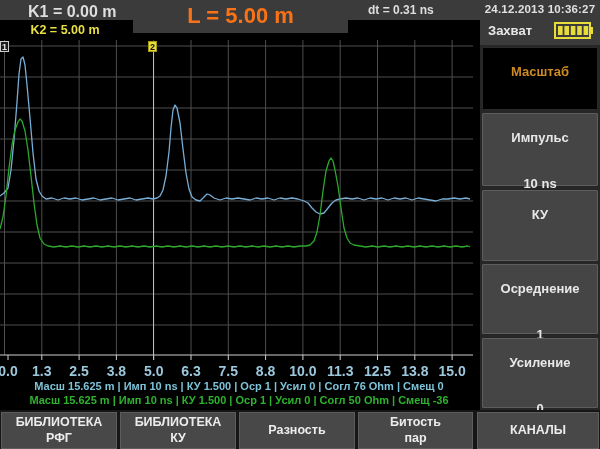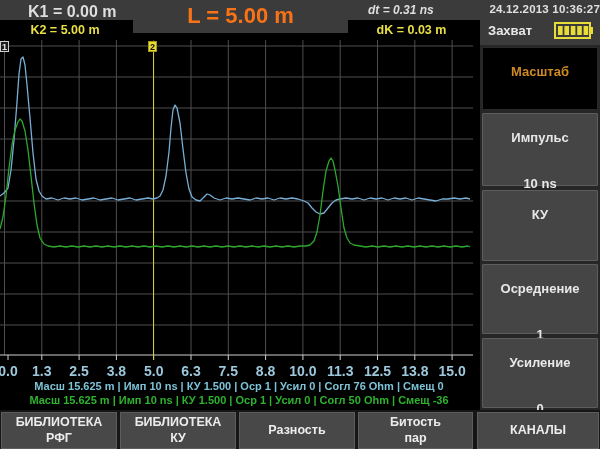--- a/index.html
+++ b/index.html
@@ -5,31 +5,31 @@
   * { margin:0; padding:0; box-sizing:border-box; }
   html,body { background:#111; }
   .screen {
     position:relative; width:600px; height:449px; overflow:hidden;
     background:#000; font-family:"Liberation Sans", sans-serif;
     -webkit-font-smoothing:antialiased;
   }
   
   .topbar-row1 { position:absolute; left:0; top:0; width:480px; height:20px; background:#3b3b3b; }
   .k1 { position:absolute; left:28px; top:3px; font-size:16px; font-weight:bold; color:#dedede; }
-  .dt { position:absolute; left:368px; top:3px; font-size:12px; font-weight:bold; color:#dedede;font-style:italic; }
+  .dt { position:absolute; left:368px; top:3px; font-size:12px; font-weight:bold; color:#dedede; }
   .topbar-row2 { position:absolute; left:0; top:20px; width:480px; height:20px; background:#000; }
   .k2 { position:absolute; left:0; top:20px; width:130px; height:20px; background:#000;
         color:#e8df45; font-size:12.5px; font-weight:bold; text-align:center; line-height:20px; }
   .dk { position:absolute; left:345px; top:20px; width:133px; height:20px; background:#000;
         color:#e8df45; font-size:12.5px; font-weight:bold; text-align:center; line-height:20px; }
   .lbox { position:absolute; left:133px; top:0; width:215px; height:33px; background:#3b3b3b;
         color:#f97316; font-size:22px; font-weight:bold; text-align:center; line-height:32px; }
   
   .clockpanel { position:absolute; left:480px; top:0; width:120px; height:45px; background:#3b3b3b; }
-  .datetime { position:absolute; left:0; top:3px; width:120px; text-align:right;
+  .datetime { position:absolute; left:0; top:3px; width:120px; text-align:center;
         color:#e0e0e0; font-size:11.5px; font-weight:bold; letter-spacing:.2px; }
   .capture { position:absolute; left:8px; top:23px; color:#e8e8e8; font-size:13px; font-weight:bold; }
   .battery { position:absolute; right:6px; top:22px; }
   
   .graph { position:absolute; left:0; top:40px; width:473px; height:322px; background:#000; }
   .graph svg { position:absolute; left:0; top:0; }
   .grid-line { stroke:#4e4e4e; stroke-width:1; }
   .axis-line { stroke:#cfcfcf; stroke-width:1; }
   .marker-line { stroke:#d8cc30; stroke-width:1; }
   .trace { fill:none; stroke-width:1.3; stroke-linejoin:round; }
@@ -63,21 +63,20 @@
 </head>
 <body>
 
 <div class="screen">
 
   <div class="topbar-row1"></div>
   <div class="topbar-row2"></div>
   <div class="k1">K1 = 0.00 m</div>
   <div class="dt">dt = 0.31 ns</div>
   <div class="k2">K2 = 5.00 m</div>
-  <div class="dk">dK = 0.03 m</div>
   <div class="lbox">L = 5.00 m</div>
 
   <div class="clockpanel">
     <div class="datetime">24.12.2013 10:36:27</div>
     <div class="capture">Захват</div>
     <svg class="battery" width="40" height="17" viewBox="0 0 40 17">
       <rect x="1" y="1" width="35" height="15" fill="none" stroke="#e8dc3a" stroke-width="2"></rect>
       <rect x="36" y="5" width="3" height="7" fill="#e8dc3a"></rect>
       <rect x="4" y="4" width="4.6" height="9" fill="#e8dc3a"></rect>
       <rect x="10.4" y="4" width="4.6" height="9" fill="#e8dc3a"></rect>

